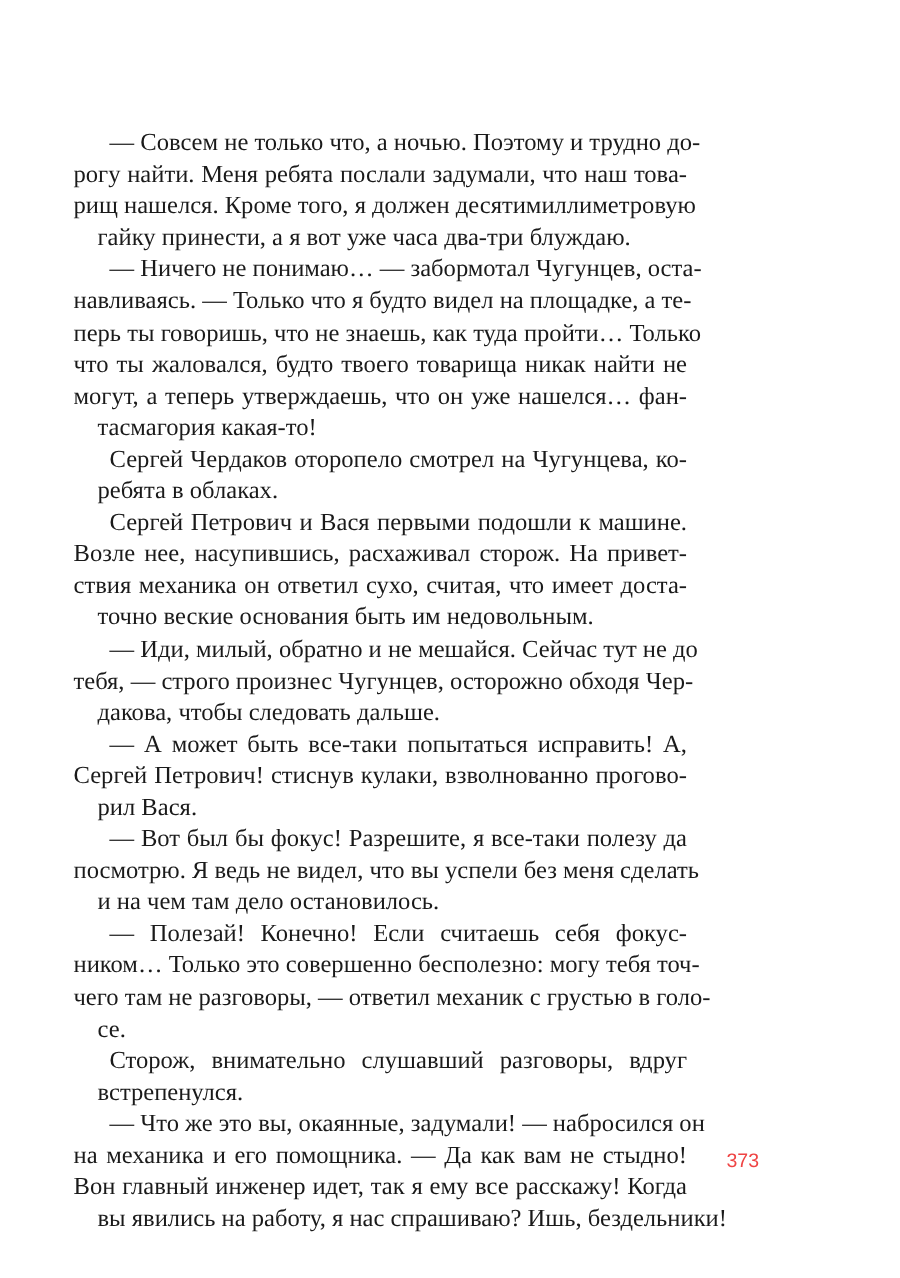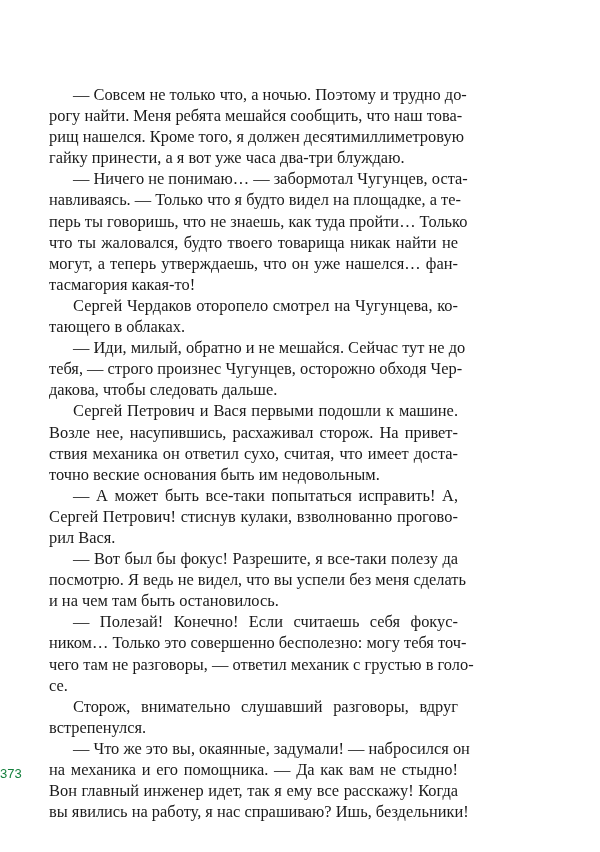--- a/index.html
+++ b/index.html
@@ -8,75 +8,75 @@
     position: absolute;
     left: 49px;
     top: 84px;
     width: 409px;
     font-family: "Liberation Serif", serif;
     font-size: 16.4px;
     line-height: 21.1px;
     color: #1a1a1a;
   }
   .line { display: block; text-align: justify; text-align-last: justify; white-space: nowrap; }
-  .line.last { text-align-last: left; }
+  .line.last { text-align-last: left; margin-left: 16px; }
   .line.indent { padding-left: 24px; }
   .page-number {
     position: absolute;
     left: 0;
     width: 506px;
     top: 766px;
-    text-align: left;
+    text-align: right;
     font-family: "Liberation Sans", sans-serif;
     font-size: 13px;
-    color: #15803d;
+    color: #ef4444;
   }
 </style>
 </head>
 <body>
 
 <div class="page" id="page-body">
     <div class="para-block">
       <span class="line indent">— Совсем не только что, а ночью. Поэтому и трудно до-</span>
-      <span class="line">рогу найти. Меня ребята мешайся сообщить, что наш това-</span>
+      <span class="line">рогу найти. Меня ребята послали задумали, что наш това-</span>
       <span class="line">рищ нашелся. Кроме того, я должен десятимиллиметровую</span>
       <span class="line last">гайку принести, а я вот уже часа два-три блуждаю.</span>
     </div>
     <div class="para-block">
       <span class="line indent">— Ничего не понимаю… — забормотал Чугунцев, оста-</span>
       <span class="line">навливаясь. — Только что я будто видел на площадке, а те-</span>
       <span class="line">перь ты говоришь, что не знаешь, как туда пройти… Только</span>
       <span class="line">что ты жаловался, будто твоего товарища никак найти не</span>
       <span class="line">могут, а теперь утверждаешь, что он уже нашелся… фан-</span>
       <span class="line last">тасмагория какая-то!</span>
     </div>
     <div class="para-block">
       <span class="line indent">Сергей Чердаков оторопело смотрел на Чугунцева, ко-</span>
-      <span class="line last">тающего в облаках.</span>
-    </div>
-    <div class="para-block">
-      <span class="line indent">— Иди, милый, обратно и не мешайся. Сейчас тут не до</span>
-      <span class="line">тебя, — строго произнес Чугунцев, осторожно обходя Чер-</span>
-      <span class="line last">дакова, чтобы следовать дальше.</span>
+      <span class="line last">ребята в облаках.</span>
     </div>
     <div class="para-block">
       <span class="line indent">Сергей Петрович и Вася первыми подошли к машине.</span>
       <span class="line">Возле нее, насупившись, расхаживал сторож. На привет-</span>
       <span class="line">ствия механика он ответил сухо, считая, что имеет доста-</span>
       <span class="line last">точно веские основания быть им недовольным.</span>
+    </div>
+    <div class="para-block">
+      <span class="line indent">— Иди, милый, обратно и не мешайся. Сейчас тут не до</span>
+      <span class="line">тебя, — строго произнес Чугунцев, осторожно обходя Чер-</span>
+      <span class="line last">дакова, чтобы следовать дальше.</span>
     </div>
     <div class="para-block">
       <span class="line indent">— А может быть все-таки попытаться исправить! А,</span>
       <span class="line">Сергей Петрович! стиснув кулаки, взволнованно проговo-</span>
       <span class="line last">рил Вася.</span>
     </div>
     <div class="para-block">
       <span class="line indent">— Вот был бы фокус! Разрешите, я все-таки полезу да</span>
       <span class="line">посмотрю. Я ведь не видел, что вы успели без меня сделать</span>
-      <span class="line last">и на чем там быть остановилось.</span>
+      <span class="line last">и на чем там дело остановилось.</span>
     </div>
     <div class="para-block">
       <span class="line indent">— Полезай! Конечно! Если считаешь себя фокус-</span>
       <span class="line">ником… Только это совершенно бесполезно: могу тебя точ-</span>
       <span class="line">чего там не разговоры, — ответил механик с грустью в голо-</span>
       <span class="line last">се.</span>
     </div>
     <div class="para-block">
       <span class="line indent">Сторож, внимательно слушавший разговоры, вдруг</span>
       <span class="line last">встрепенулся.</span>

